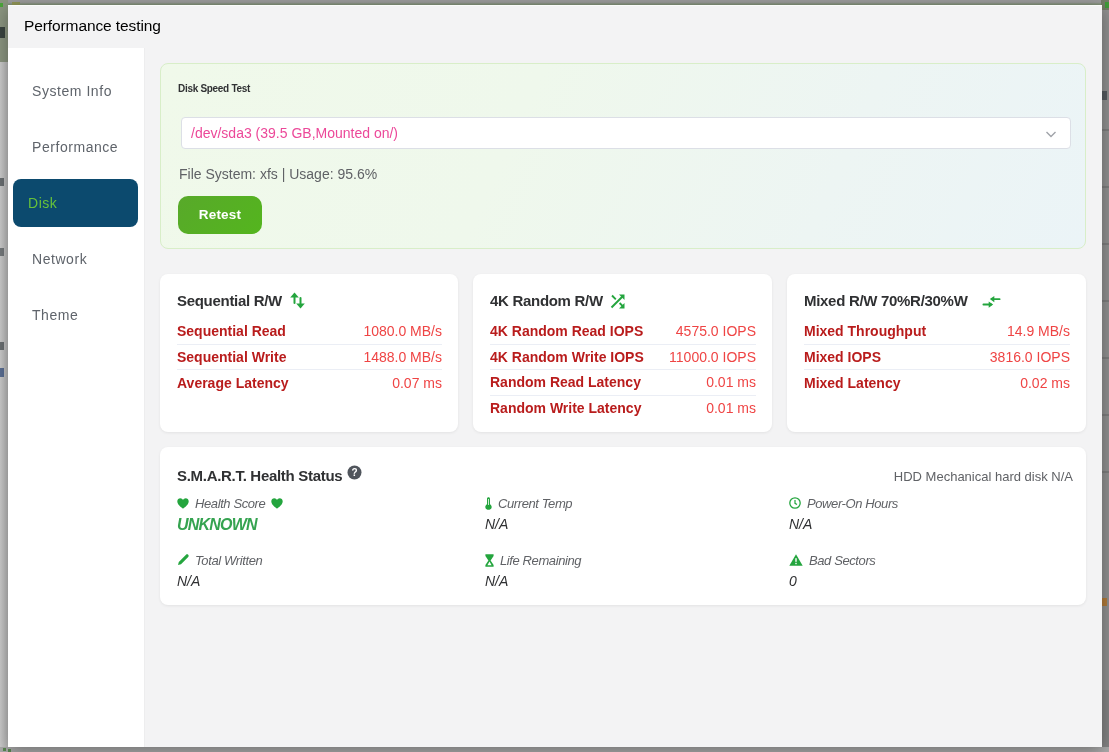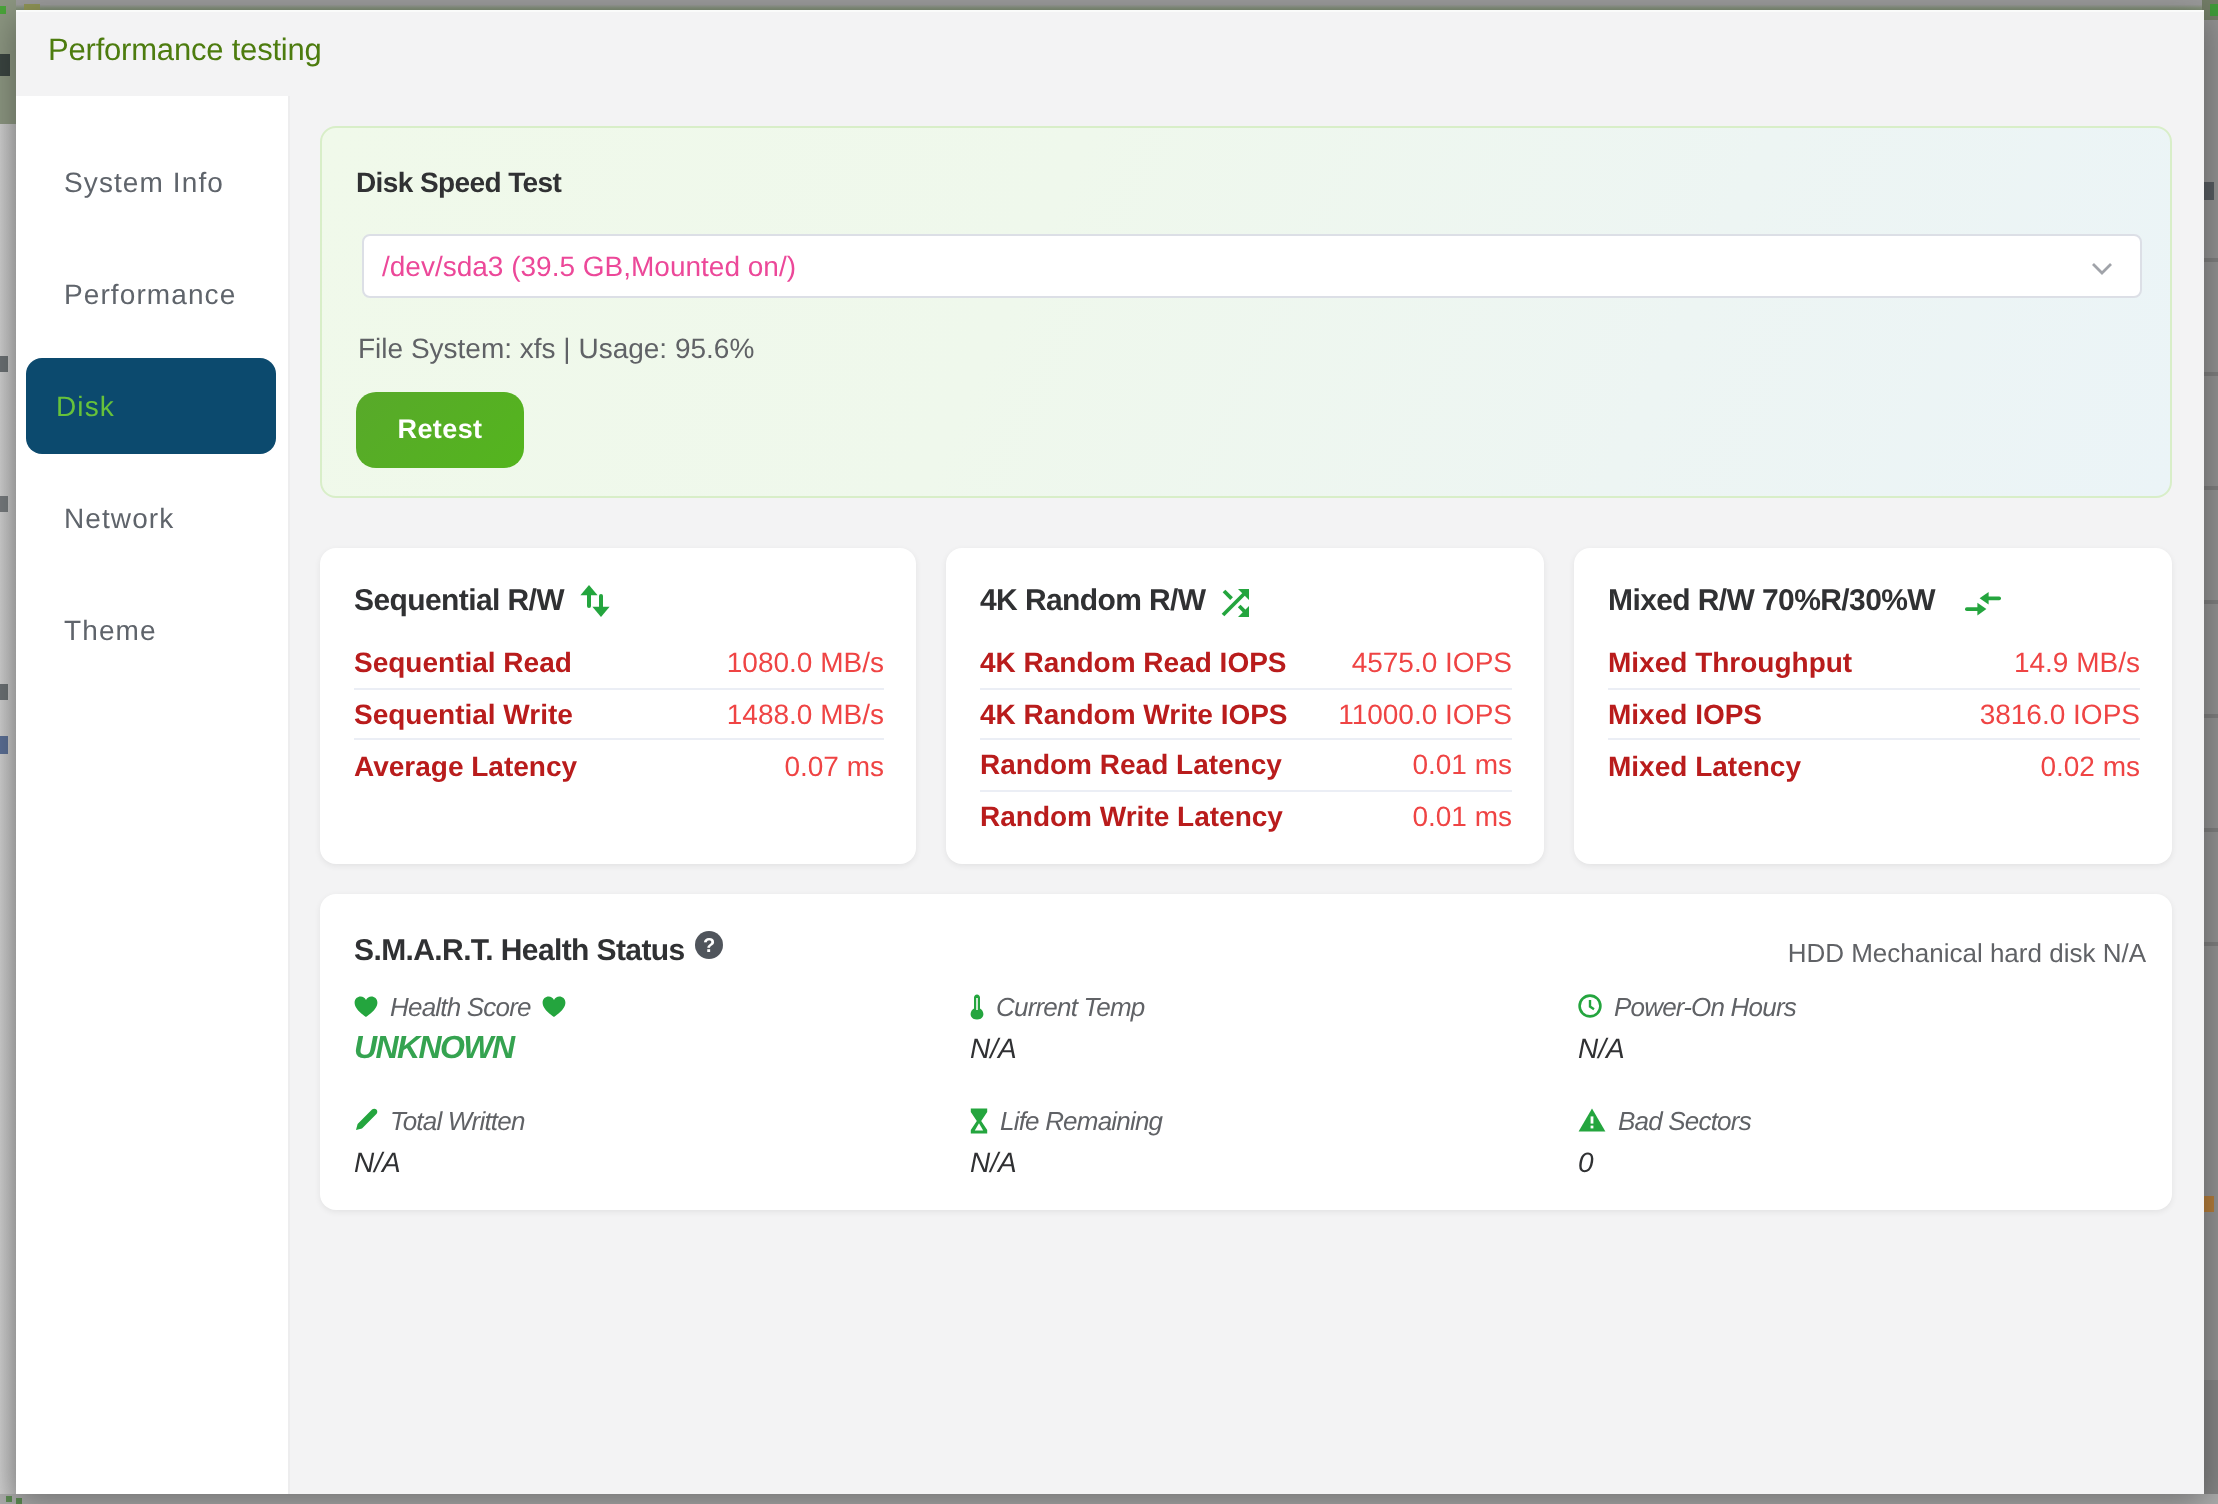--- a/index.html
+++ b/index.html
@@ -6,40 +6,40 @@
 html,body { width:1109px; height:752px; overflow:hidden; font-family:"Liberation Sans", sans-serif; }
 body { background:#a5a5a4; position:relative; }
 .bgstrip { position:absolute; }
 .modal {
   position:absolute; left:8px; top:5px; width:1094px; height:742px;
   background:#f3f3f4; box-shadow:0 4px 16px rgba(0,0,0,.35); overflow:hidden;
 }
 .header {
   position:absolute; left:0; top:0; width:100%; height:43px;
   background:#f3f3f4;
-  font-size:15.5px; color:#4d7c0f; line-height:42px; padding-left:16px; letter-spacing:-0.1px;
+  font-size:15.5px; color:#000000; line-height:42px; padding-left:16px; letter-spacing:-0.1px;
 }
 .sidebar {
   position:absolute; left:0; top:43px; width:136.5px; height:699px;
   background:#ffffff; border-right:1px solid #ededee;
   padding-top:19px;
 }
 .mi {
   width:125px; height:48px; margin:0 5px 8px 5px; border-radius:8px;
   font-size:14px; letter-spacing:0.55px; color:#5f646b; line-height:48px; padding-left:19px;
 }
 .mi.active { background:#0c4a6e; color:#67c23a;padding-left:15px; }
 .content { position:absolute; left:138px; top:43px; right:0; bottom:0; background:#f3f3f4; }
 
 .greencard {
   position:absolute; left:152px; top:58px; width:926px; height:186px;
   background:linear-gradient(115deg, #f0f9ea 0%, #eff8ec 38%, #edf5f3 72%, #ebf4f7 100%);
   border:1px solid #d8eec8; border-radius:8px;
 }
-.gc-title { position:absolute; left:17px; top:19px; font-size:14px; font-weight:bold; color:#303133; letter-spacing:-0.3px; }
+.gc-title { position:absolute; left:17px; top:19px; font-size:10px; font-weight:bold; color:#303133; letter-spacing:-0.3px; }
 .gc-select {
   position:absolute; left:20px; top:53px; width:890px; height:32px;
   background:#fff; border:1px solid #dcdfe6; border-radius:4px;
   font-size:14px; color:#ec4899; line-height:30px; padding-left:9px;
 }
 .gc-select svg { position:absolute; right:12px; top:9px; }
 .gc-info { position:absolute; left:18px; top:102px; font-size:14px; color:#606266; }
 .gc-btn {
   position:absolute; left:17px; top:132px; width:84px; height:38px;
   background:linear-gradient(135deg,#58a92a 0%,#54b51e 100%);

